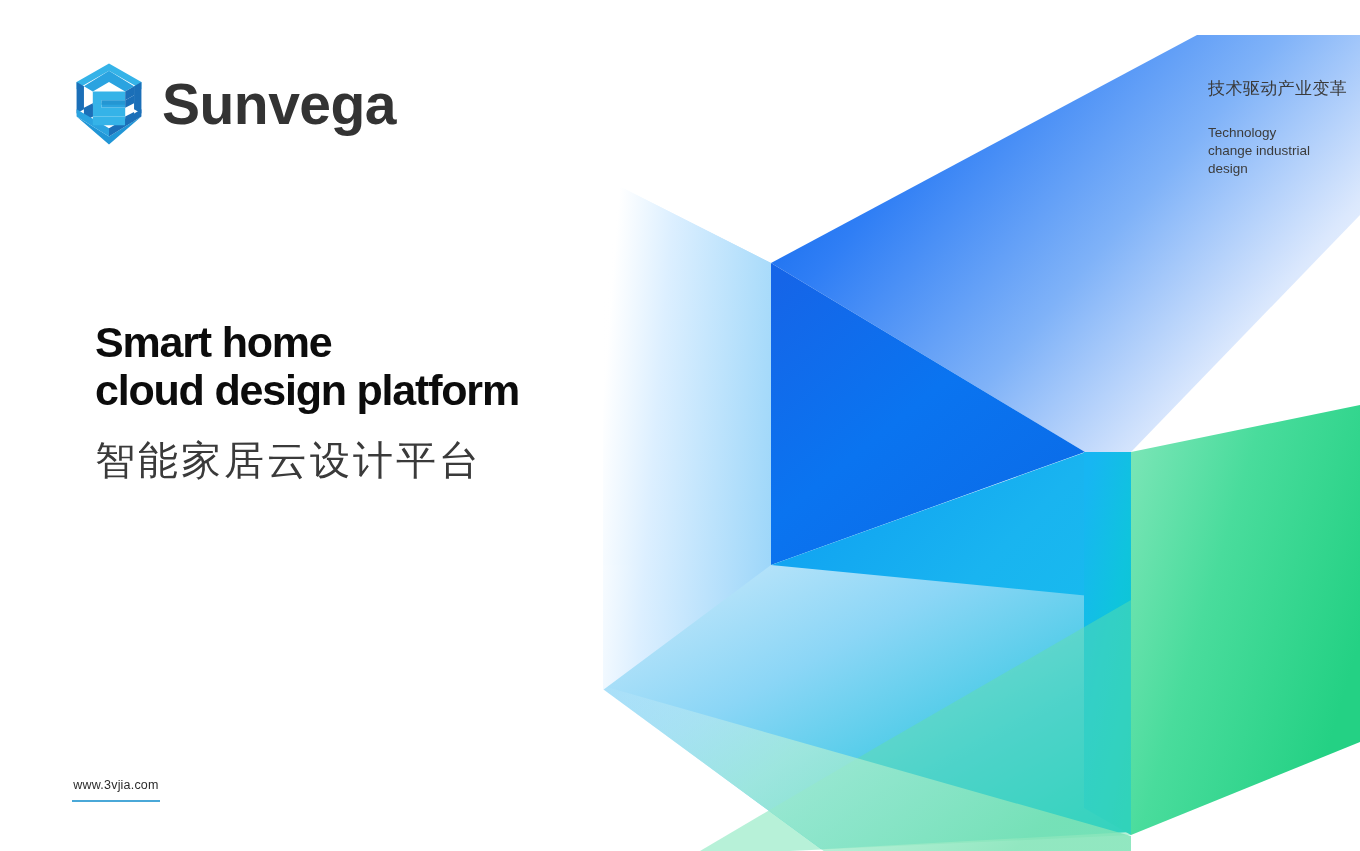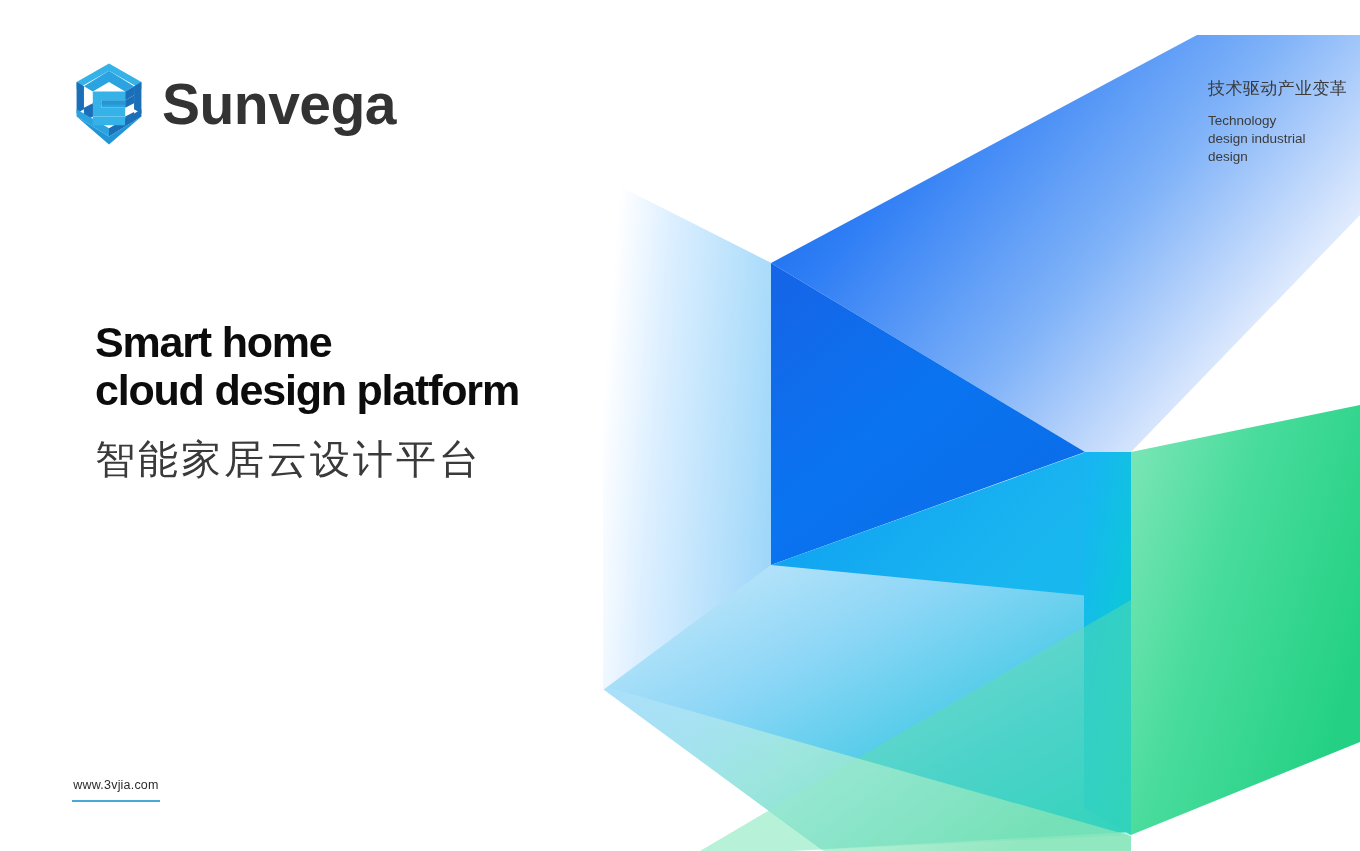--- a/index.html
+++ b/index.html
@@ -62,21 +62,21 @@
   }
   #tagline-cn {
     font-size: 17px;
     font-weight: 400;
     color: #3b3b3b;
     letter-spacing: 0.4px;
     line-height: 1.3;
     white-space: nowrap;
   }
   #tagline-en {
-    margin-top: 12px;
+    margin-top: 24px;
     font-size: 13.5px;
     font-weight: 400;
     color: #3b3b3b;
     line-height: 1.32;
   }
 
   
   #headline-block {
     position: absolute;
     left: 95px;
@@ -87,21 +87,21 @@
     font-family: "Liberation Sans", "DejaVu Sans", sans-serif;
     font-size: 43px;
     font-weight: 700;
     color: #0c0c0c;
     line-height: 1.12;
     letter-spacing: -1.2px;
     white-space: nowrap;
   }
   #subtitle-cn {
     margin-top: 22px;
-    font-family: Liberation Serif, serif;
+    font-family: Liberation Sans, sans-serif;
     font-size: 40px;
     font-weight: 300;
     color: #3a3a3a;
     letter-spacing: 3px;
     line-height: 1.2;
     white-space: nowrap;
   }
 
   
   #footer-url-block {
@@ -268,21 +268,21 @@
         <polygon points="40,58 40,52 72,52 72,58" fill="#1f8cc9" opacity="0.55"></polygon>
       </g>
     </svg>
     <div id="logo-wordmark">Sunvega</div>
   </div>
 
   <div id="tagline-block">
     <div id="tagline-cn">技术驱动产业变革</div>
     <div id="tagline-en">
       <div>Technology</div>
-      <div>design industrial</div>
+      <div>change industrial</div>
       <div>design</div>
     </div>
   </div>
 
   <div id="headline-block">
     <div class="headline-line">Smart home</div>
     <div class="headline-line">cloud design platform</div>
     <div id="subtitle-cn">智能家居云设计平台</div>
   </div>
 

